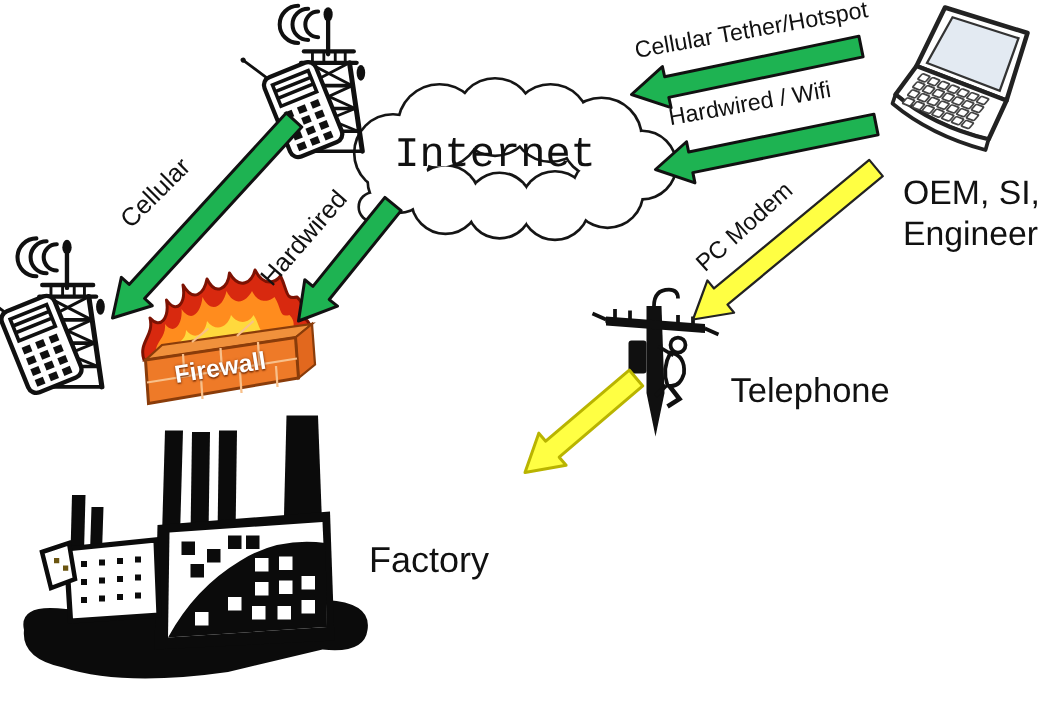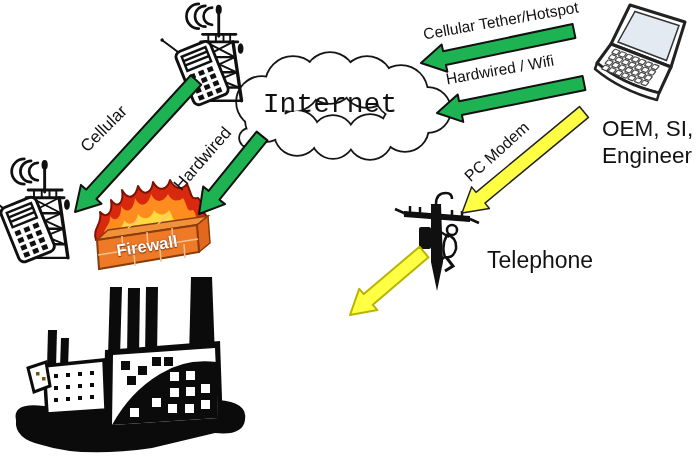--- a/index.html
+++ b/index.html
@@ -265,14 +265,15 @@
   <div class="lbl" id="lbl-cellular">Cellular</div>
   <div class="lbl" id="lbl-hardwired">Hardwired</div>
   <div class="lbl" id="lbl-tether">Cellular Tether/Hotspot</div>
   <div class="lbl" id="lbl-wifi">Hardwired / Wifi</div>
   <div class="lbl" id="lbl-pcmodem">PC Modem</div>
   <div class="lbl" id="lbl-telephone">Telephone</div>
   <div class="lbl" id="lbl-oem">
     <div>OEM, SI,</div>
     <div>Engineer</div>
   </div>
+  <div class="lbl" id="lbl-factory">Factory</div>
   <div class="lbl" id="lbl-firewall">Firewall</div>
 </div>
 
 </body></html>

